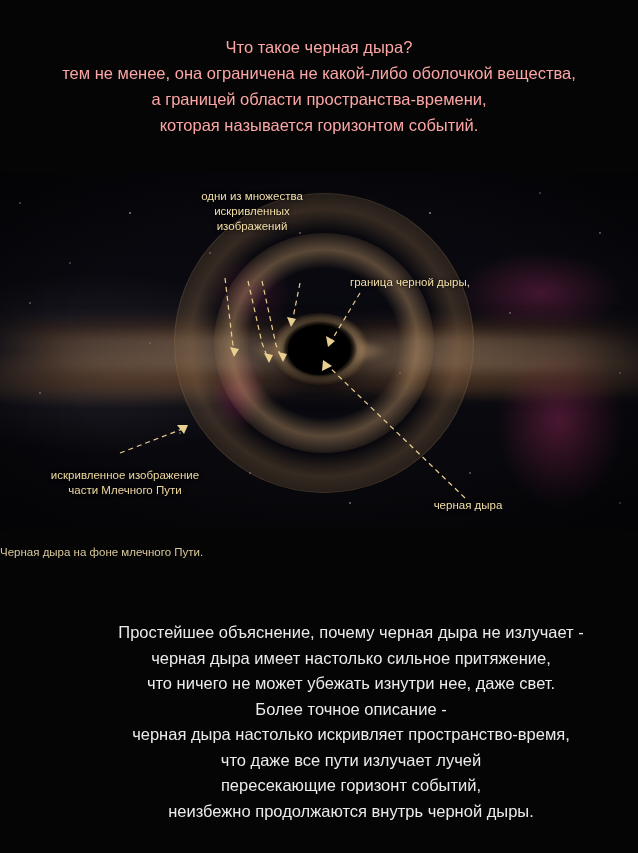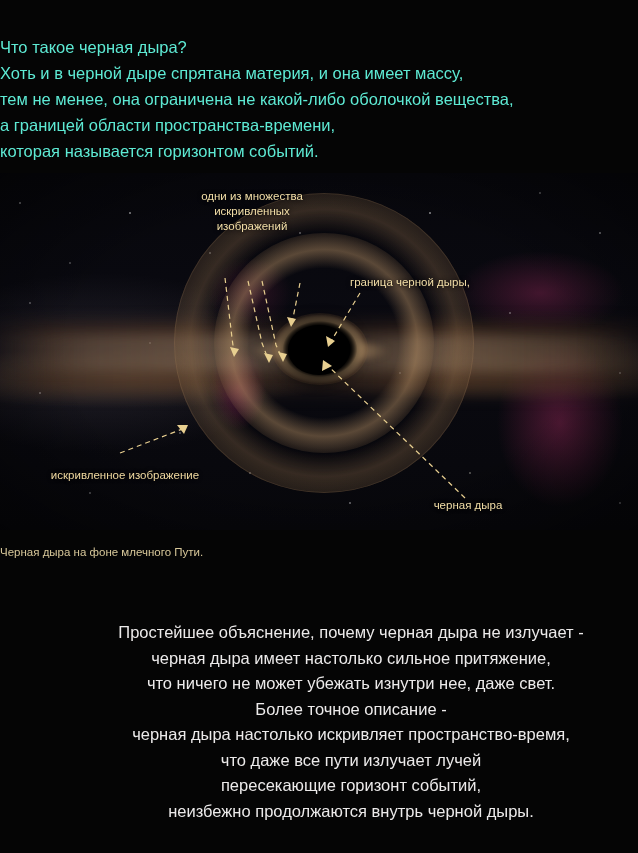--- a/index.html
+++ b/index.html
@@ -20,24 +20,24 @@
     height: 853px;
     background: #050505;
   }
 
   
   .top-text {
     position: absolute;
     top: 34px;
     left: 0;
     width: 638px;
-    text-align: left;
+    text-align: center;
     font-size: 16.5px;
     line-height: 26px;
-    color: #5eead4;
+    color: #fca5a5;
     white-space: nowrap;
   }
   .top-text div {
     height: 26px;
   }
 
   
   .figure {
     position: absolute;
     top: 173px;
@@ -223,21 +223,20 @@
   }
   .bottom-text div { height: 25.5px; }
 </style>
 </head>
 <body>
 
 <div class="page">
 
   <div class="top-text">
     <div>Что такое черная дыра?</div>
-    <div>Хоть и в черной дыре спрятана материя, и она имеет массу,</div>
     <div>тем не менее, она ограничена не какой-либо оболочкой вещества,</div>
     <div>а границей области пространства-времени,</div>
     <div>которая называется горизонтом событий.</div>
   </div>
 
   <div class="figure">
     <div class="galaxy"></div>
     <div class="stars"></div>
     <div class="dust"></div>
     <div class="glow-band"></div>
@@ -274,20 +273,21 @@
       <div>искривленных</div>
       <div>изображений</div>
     </div>
 
     <div class="anno" style="left:330px; top:70px; width:160px;margin-top:32px;">
       <div>граница черной дыры,</div>
     </div>
 
     <div class="anno left-label" style="left:16px; top:295px; width:218px;">
       <div>искривленное изображение</div>
+      <div>части Млечного Пути</div>
     </div>
 
     <div class="anno" style="left:398px; top:325px; width:140px;">
       <div>черная дыра</div>
     </div>
   </div>
 
   <div class="caption">Черная дыра на фоне млечного Пути.</div>
 
   <div class="bottom-text">

